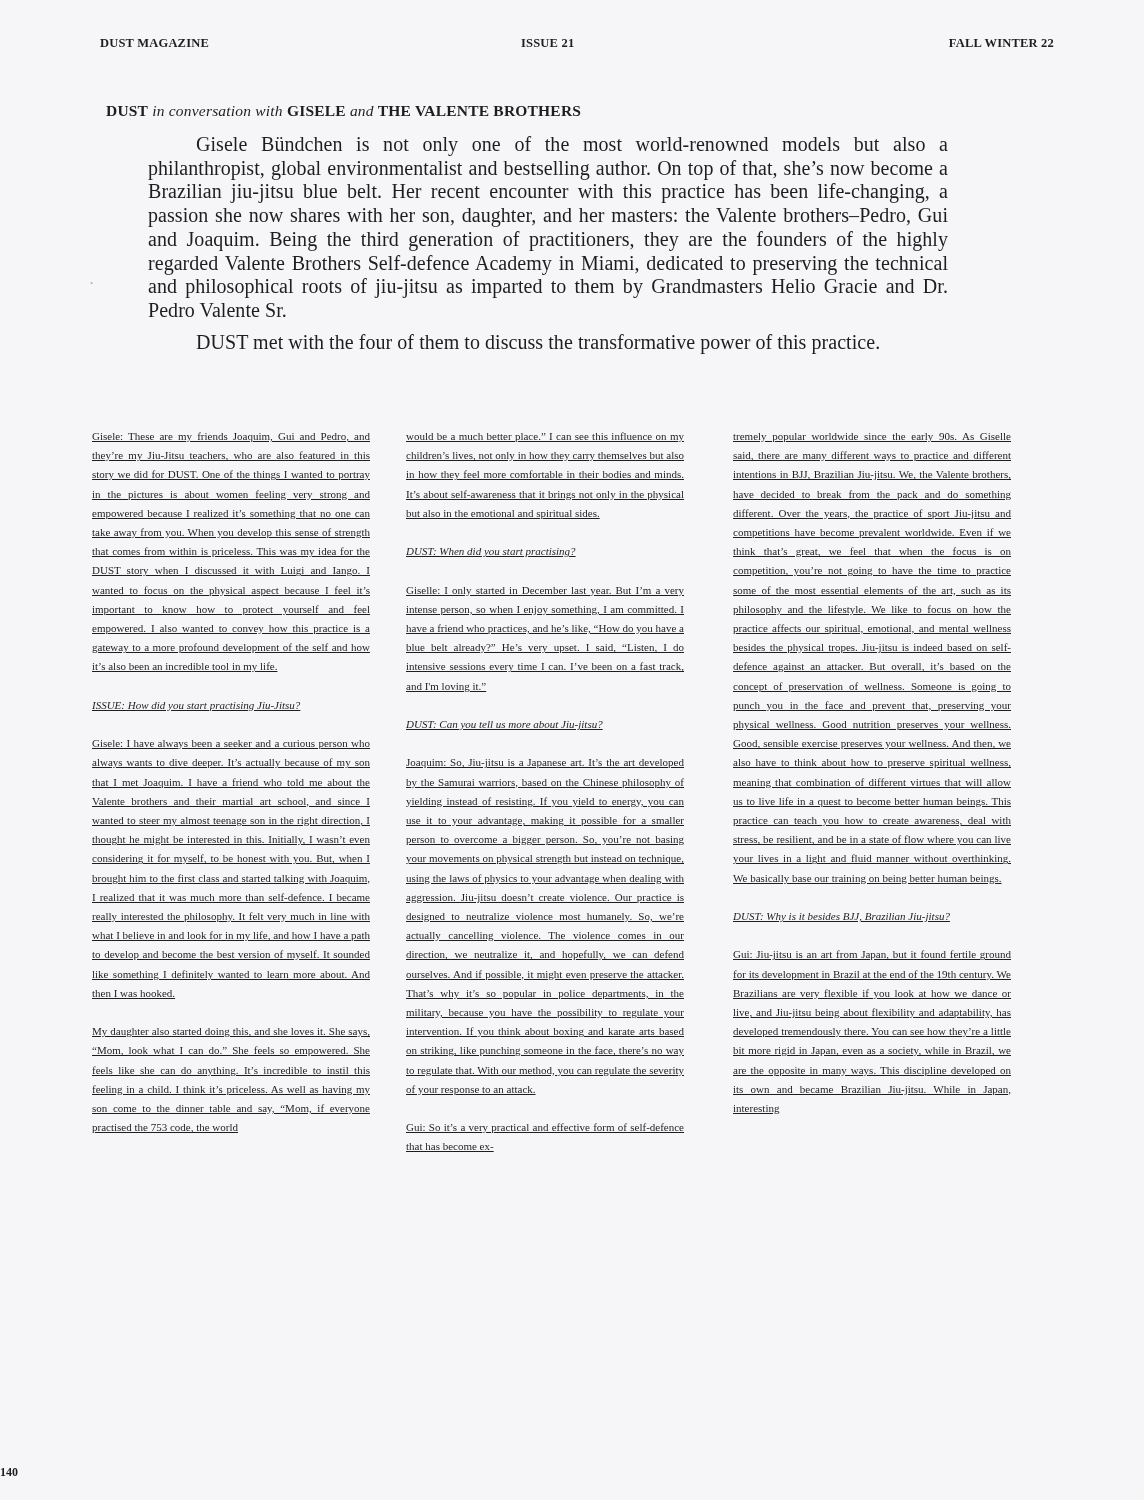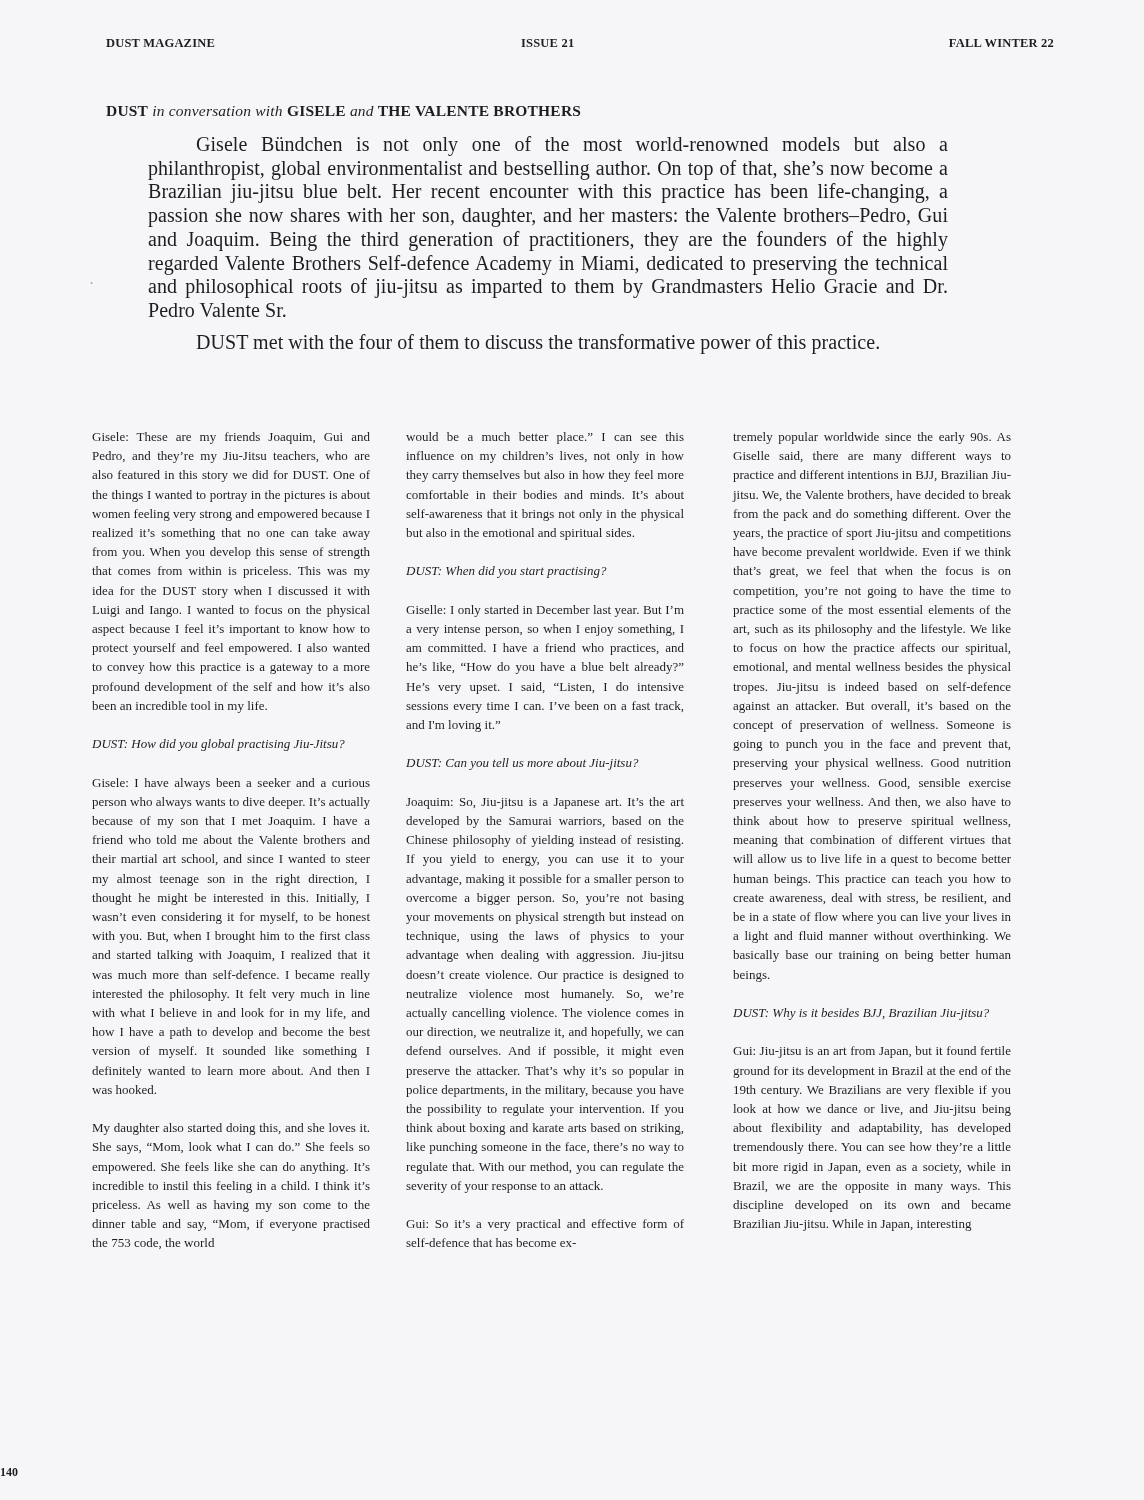--- a/index.html
+++ b/index.html
@@ -10,21 +10,21 @@
       font-family: "Liberation Serif", "DejaVu Serif", serif;
       position: relative;
       overflow: hidden;
     }
     .running-header {
       position: absolute; top: 36px; left: 90px; right: 90px;
       height: 18px;
       font-size: 12.5px; font-weight: bold; letter-spacing: 0.2px;
       text-transform: uppercase;
     }
-    .running-header .rh-left { position: absolute; left: 16px; top: 0; text-align: center; }
+    .running-header .rh-left { position: absolute; left: 10px; top: 0; text-align: center; }
     .running-header .rh-center { position: absolute; left: 431px; top: 0; }
     .running-header .rh-right { position: absolute; right: 0; top: 0; }
     .article-title {
       position: absolute; top: 86px; left: 90px;
       font-size: 15.5px; font-weight: bold; letter-spacing: 0.2px;
       margin: 16px;
     }
     .article-title em { font-weight: normal; font-style: italic; }
     .intro {
       position: absolute; top: 133px; left: 148px; width: 800px;
@@ -33,23 +33,24 @@
       letter-spacing: 0.05px;
     }
     .intro p { margin: 0; text-indent: 48px; }
     .intro p + p { margin-top: 8px; }
     .stray-mark {
       position: absolute; top: 281px; left: 90px;
       font-size: 10px; color: #555;
     }
     .col {
       position: absolute; top: 427px; width: 278px;
-      font-size: 13px; line-height: 19.2px;
+      font-size: 11px; line-height: 19.2px;
       text-align: justify;
       hyphens: auto;
+      text-decoration: underline;
     }
     .col.c1 { left: 92px; }
     .col.c2 { left: 406px; }
     .col.c3 { left: 733px; }
     .col p { margin: 0 0 19.2px 0; }
     .col p.q { font-style: italic; }
     .page-number {
       position: absolute; top: 1465px; left: 0; right: 0;
       text-align: left; font-size: 12px; font-weight: bold;
     }
@@ -69,21 +70,21 @@
 
 <div class="intro">
   <p>Gisele Bündchen is not only one of the most world-renowned models but also a philanthropist, global environmentalist and bestselling author. On top of that, she’s now become a Brazilian jiu-jitsu blue belt. Her recent encounter with this practice has been life-changing, a passion she now shares with her son, daughter, and her masters: the Valente brothers–Pedro, Gui and Joaquim. Being the third generation of practitioners, they are the founders of the highly regarded Valente Brothers Self-defence Academy in Miami, dedicated to preserving the technical and philosophical roots of jiu-jitsu as imparted to them by Grandmasters Helio Gracie and Dr. Pedro Valente Sr.</p>
   <p>DUST met with the four of them to discuss the transformative power of this practice.</p>
 </div>
 
 <span class="stray-mark">ˋ</span>
 
 <div class="col c1">
   <p>Gisele: These are my friends Joaquim, Gui and Pedro, and they’re my Jiu-Jitsu teachers, who are also featured in this story we did for DUST. One of the things I wanted to portray in the pictures is about women feeling very strong and empowered because I realized it’s something that no one can take away from you. When you develop this sense of strength that comes from within is priceless. This was my idea for the DUST story when I discussed it with Luigi and Iango. I wanted to focus on the physical aspect because I feel it’s important to know how to protect yourself and feel empowered. I also wanted to convey how this practice is a gateway to a more profound development of the self and how it’s also been an incredible tool in my life.</p>
-  <p class="q">DUST: How did you global practising Jiu-Jitsu?</p>
+  <p class="q">ISSUE: How did you start practising Jiu-Jitsu?</p>
   <p>Gisele: I have always been a seeker and a curious person who always wants to dive deeper. It’s actually because of my son that I met Joaquim. I have a friend who told me about the Valente brothers and their martial art school, and since I wanted to steer my almost teenage son in the right direction, I thought he might be interested in this. Initially, I wasn’t even considering it for myself, to be honest with you. But, when I brought him to the first class and started talking with Joaquim, I realized that it was much more than self-defence. I became really interested the philosophy. It felt very much in line with what I believe in and look for in my life, and how I have a path to develop and become the best version of myself. It sounded like something I definitely wanted to learn more about. And then I was hooked.</p>
   <p>My daughter also started doing this, and she loves it. She says, “Mom, look what I can do.” She feels so empowered. She feels like she can do anything. It’s incredible to instil this feeling in a child. I think it’s priceless. As well as having my son come to the dinner table and say, “Mom, if everyone practised the 753 code, the world</p>
 </div>
 
 <div class="col c2">
   <p>would be a much better place.” I can see this influence on my children’s lives, not only in how they carry themselves but also in how they feel more comfortable in their bodies and minds. It’s about self-awareness that it brings not only in the physical but also in the emotional and spiritual sides.</p>
   <p class="q">DUST: When did you start practising?</p>
   <p>Giselle: I only started in December last year. But I’m a very intense person, so when I enjoy something, I am committed. I have a friend who practices, and he’s like, “How do you have a blue belt already?” He’s very upset. I said, “Listen, I do intensive sessions every time I can. I’ve been on a fast track, and I'm loving it.”</p>
   <p class="q">DUST: Can you tell us more about Jiu-jitsu?</p>
   <p>Joaquim: So, Jiu-jitsu is a Japanese art. It’s the art developed by the Samurai warriors, based on the Chinese philosophy of yielding instead of resisting. If you yield to energy, you can use it to your advantage, making it possible for a smaller person to overcome a bigger person. So, you’re not basing your movements on physical strength but instead on technique, using the laws of physics to your advantage when dealing with aggression. Jiu-jitsu doesn’t create violence. Our practice is designed to neutralize violence most humanely. So, we’re actually cancelling violence. The violence comes in our direction, we neutralize it, and hopefully, we can defend ourselves. And if possible, it might even preserve the attacker. That’s why it’s so popular in police departments, in the military, because you have the possibility to regulate your intervention. If you think about boxing and karate arts based on striking, like punching someone in the face, there’s no way to regulate that. With our method, you can regulate the severity of your response to an attack.</p>

